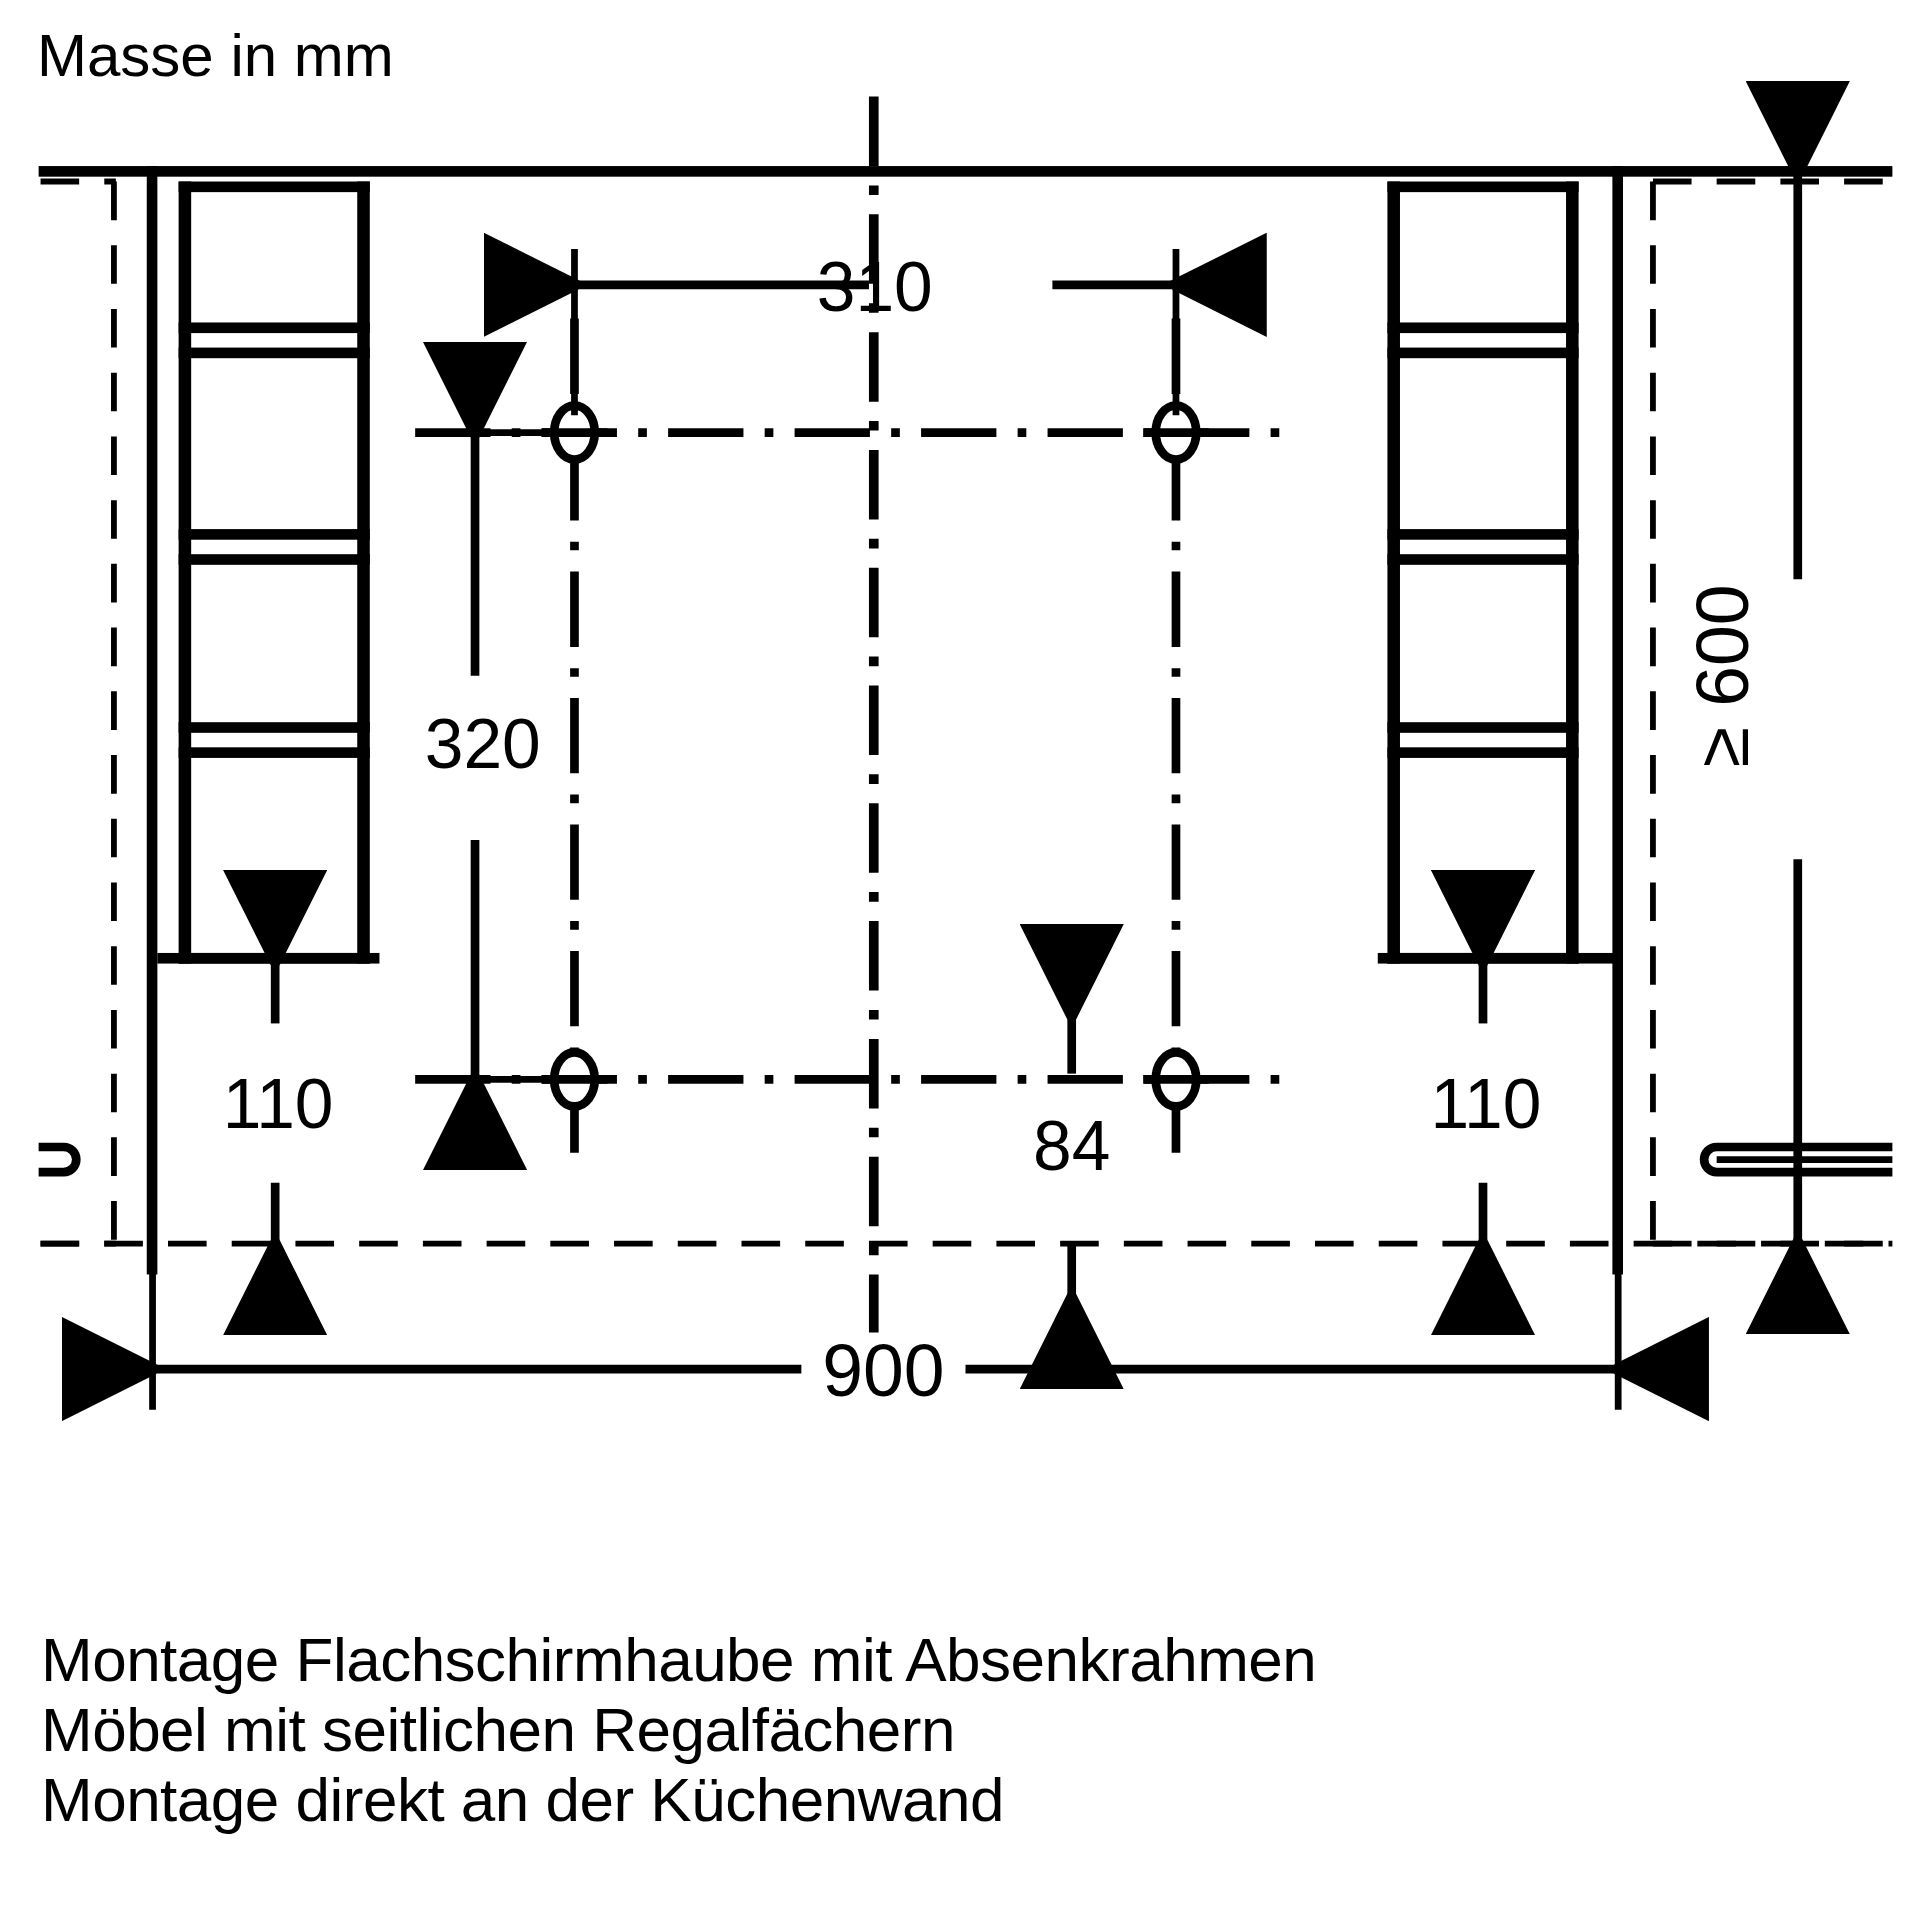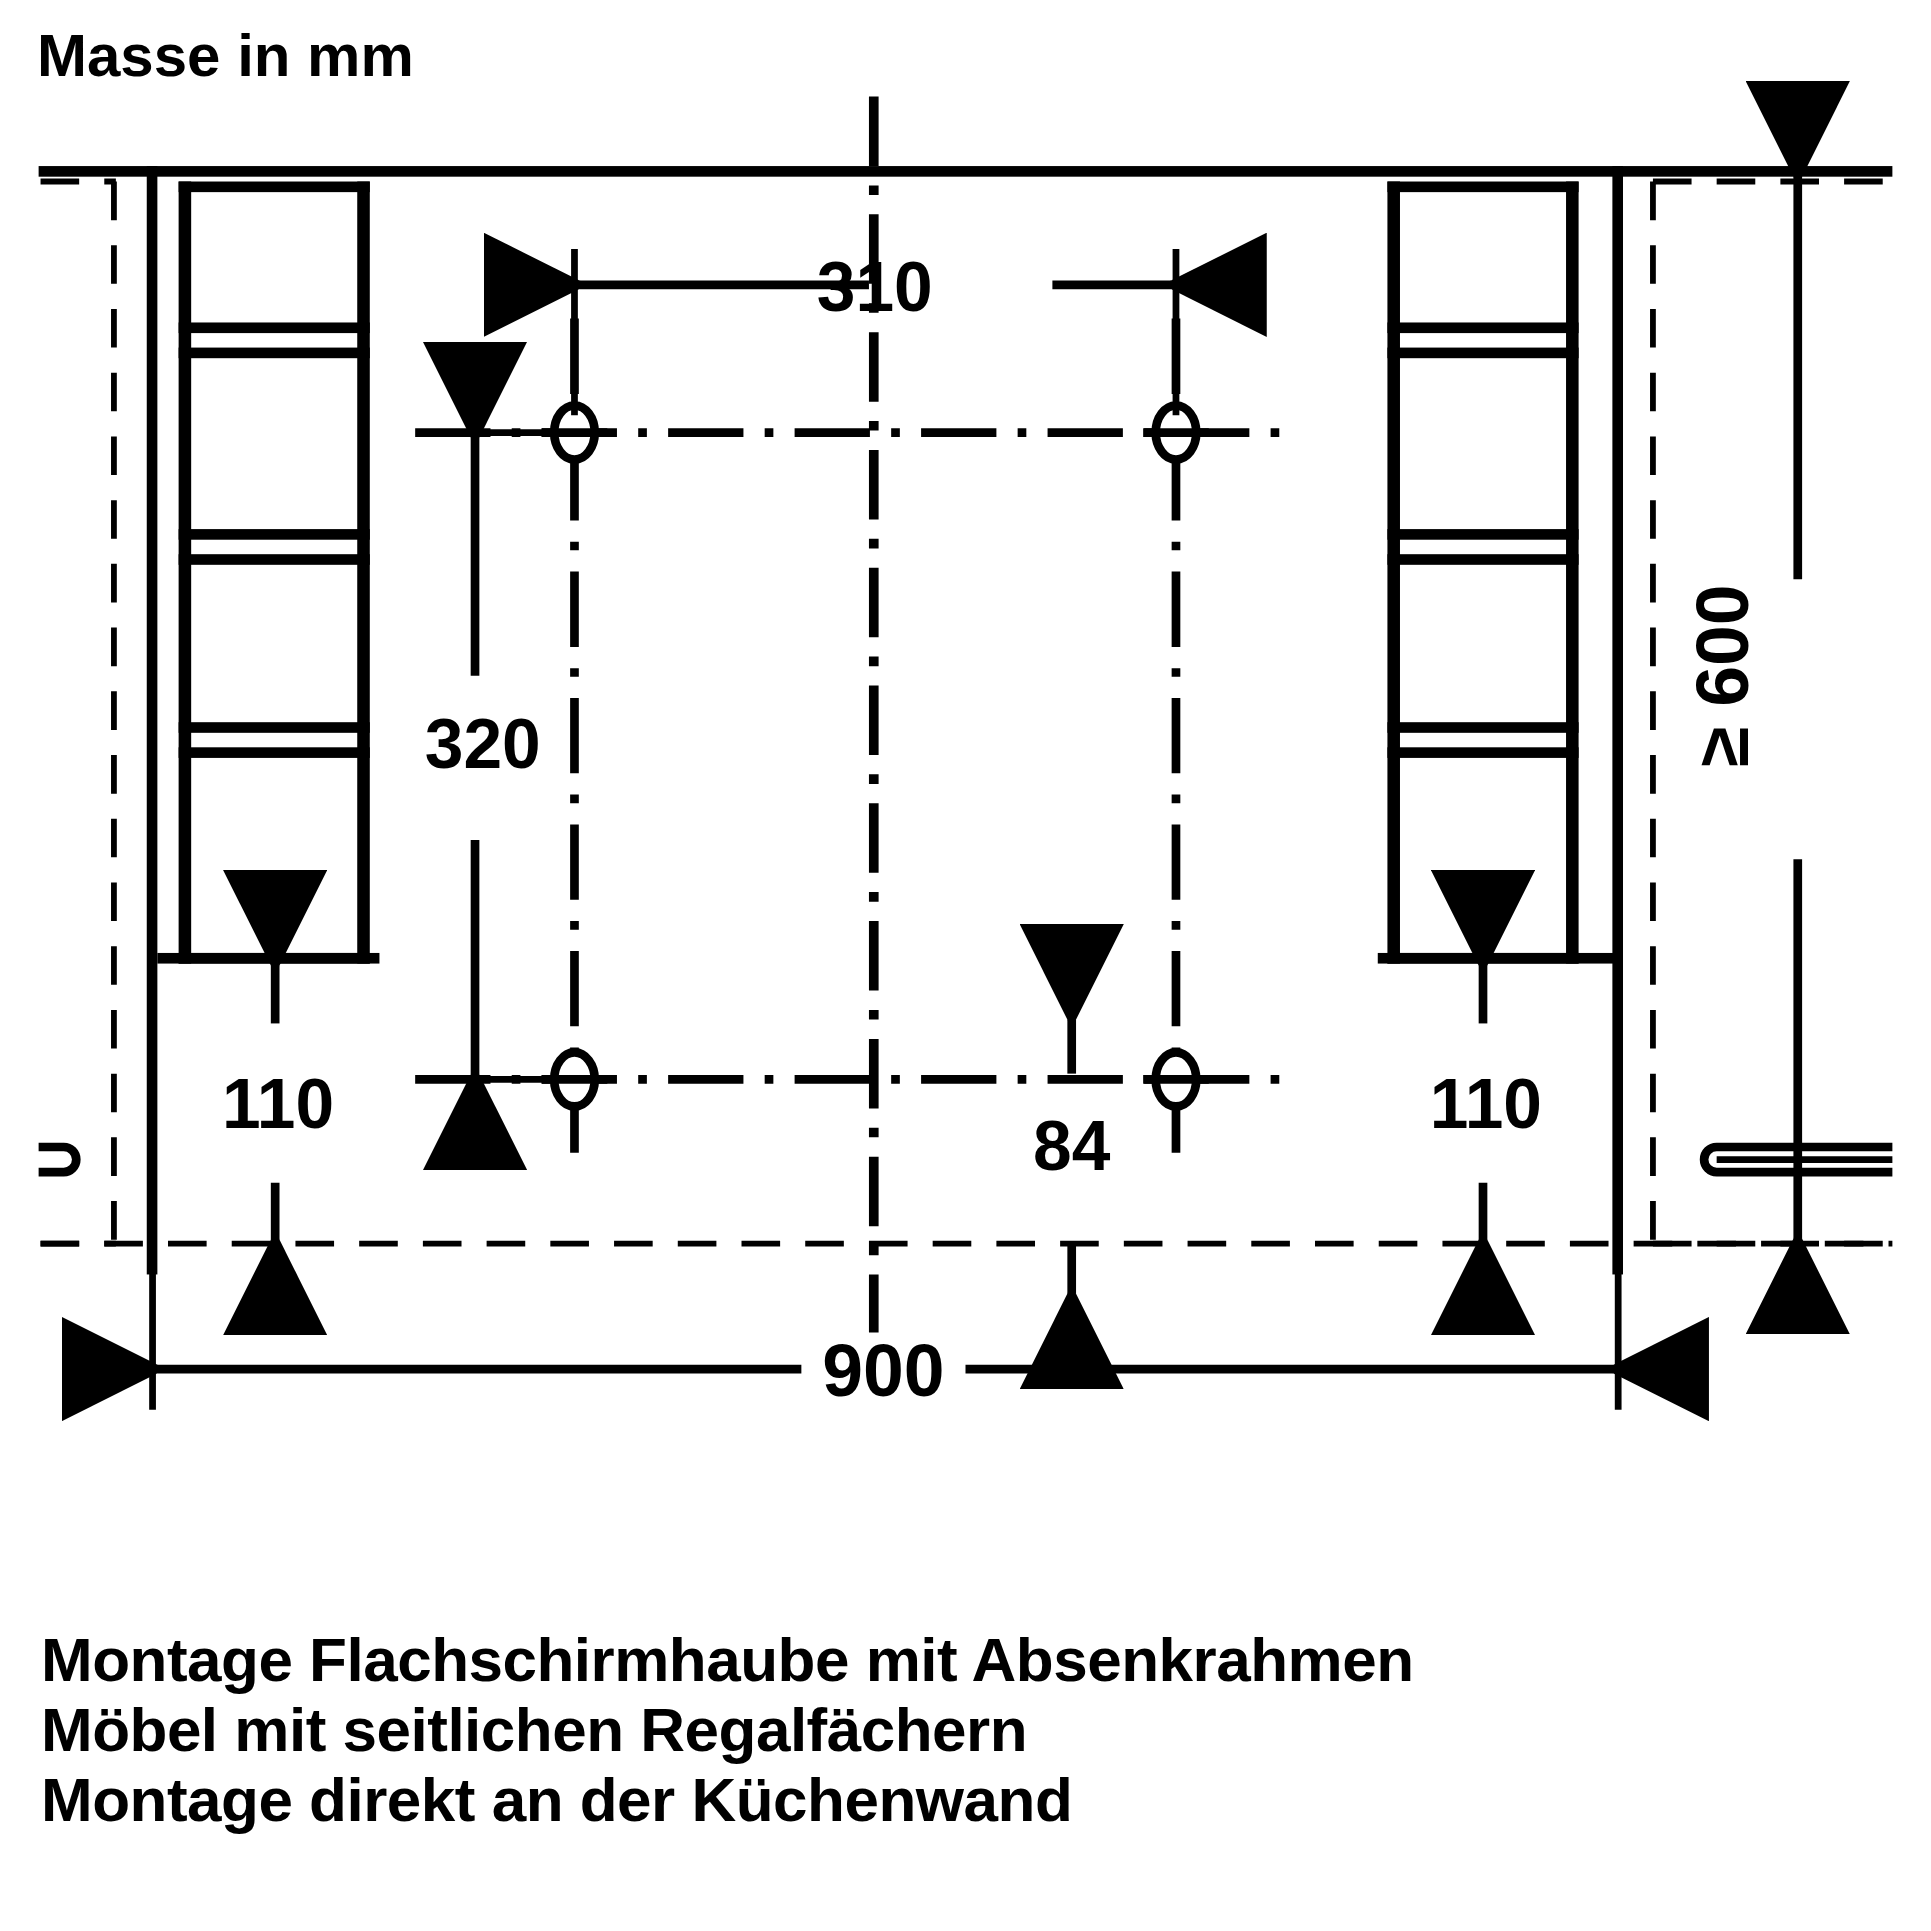--- a/index.html
+++ b/index.html
@@ -12,21 +12,20 @@
     height: 1931px;
     font-family: "Liberation Sans", sans-serif;
     color: #000000;
     overflow: hidden;
   }
   #sheet {
     position: relative;
     width: 1928px;
     height: 1931px;
     background: #ffffff;
-    font-weight: bold;
   }
   .title {
     position: absolute;
     left: 37px;
     top: 21px;
     font-size: 60px;
     font-family: "Liberation Sans", sans-serif;
     letter-spacing: 0px;
     white-space: nowrap;
   }

